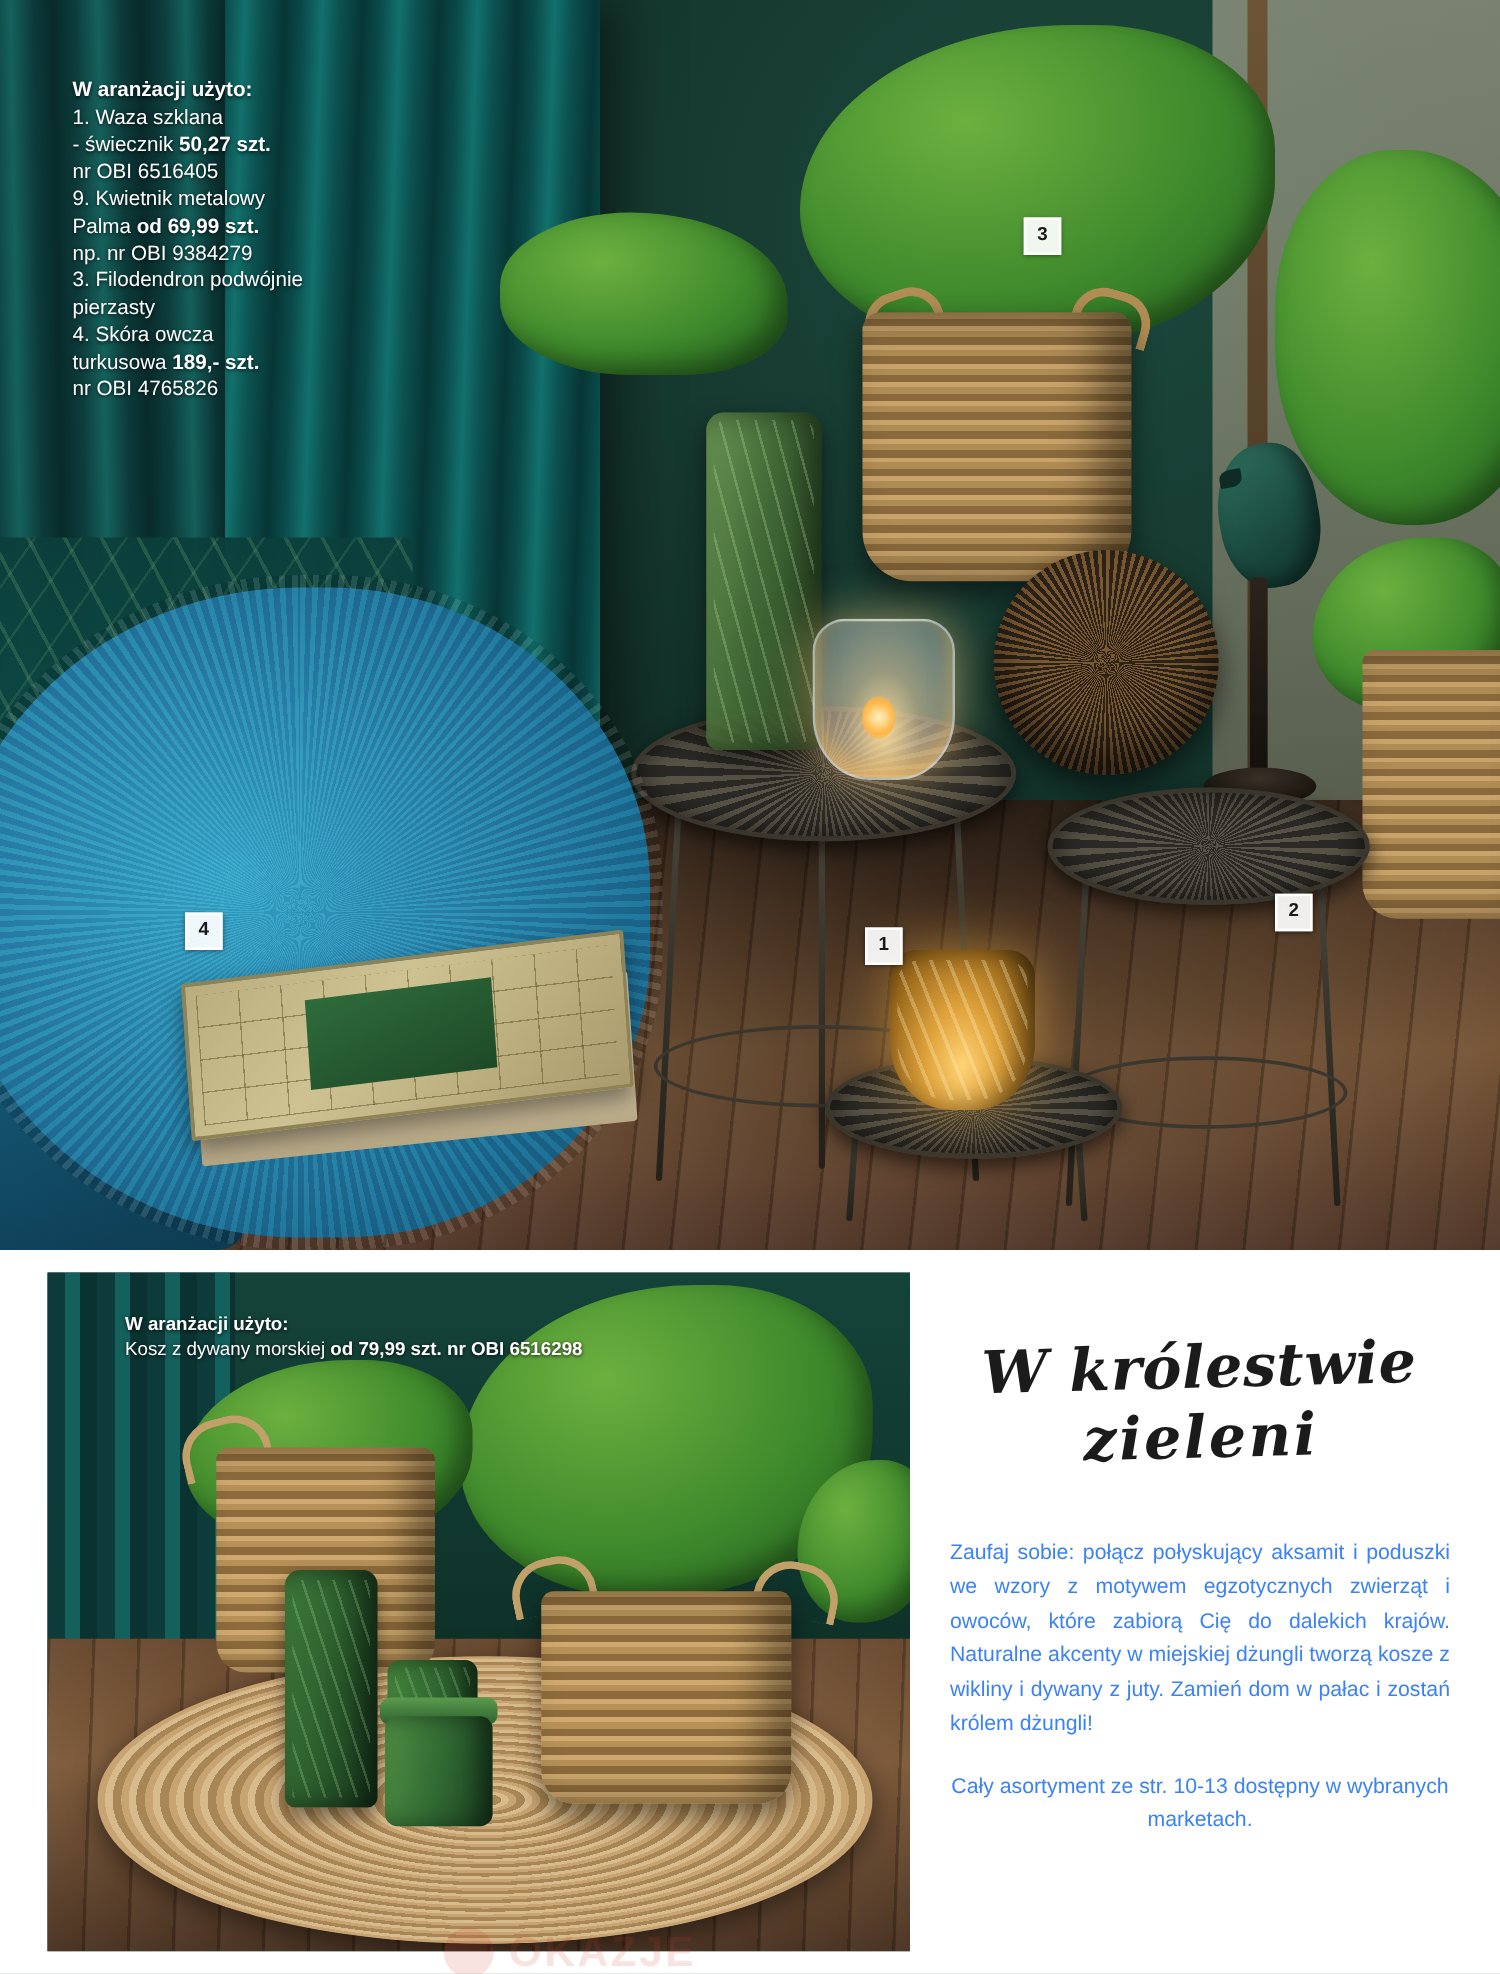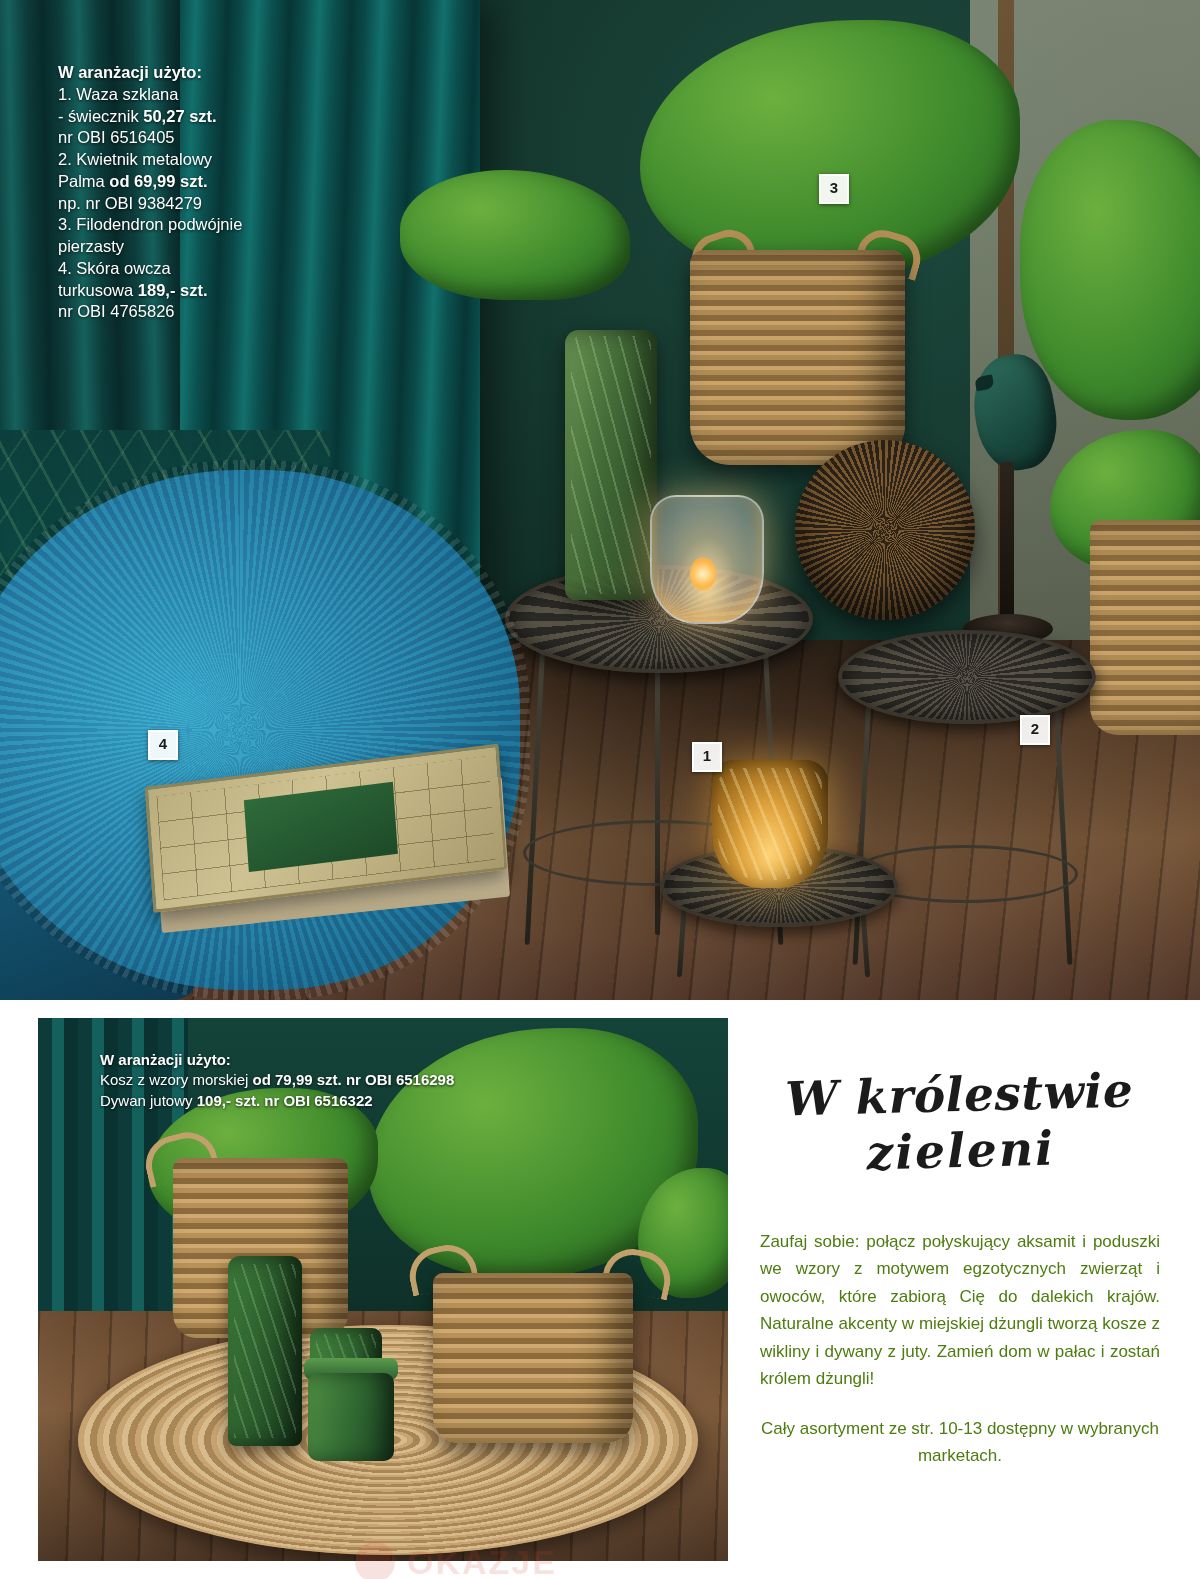--- a/index.html
+++ b/index.html
@@ -607,21 +607,21 @@
     text-align: center;
     letter-spacing: 0.5px;
     transform: rotate(-1.5deg);
   }
   .script-title .l2 { display: block; margin-top: 6px; letter-spacing: 2px; }
 
   .body-copy {
     margin-top: 52px;
     font-size: 17px;
     line-height: 1.62;
-    color: #4d7c0f;
+    color: #3b82f6;
     text-align: justify;
     hyphens: manual;
   }
   .body-copy p { margin: 0 0 22px 0; }
   .body-copy p.center { text-align: center; }
 
   
   .watermark {
     position: absolute;
     left: 355px;
@@ -702,21 +702,21 @@
     <div class="tp-book">
       <div class="tp-book-pages"></div>
       <div class="tp-book-cover"></div>
     </div>
 
     <div class="caption-top">
       <div class="hdr">W aranżacji użyto:</div>
       <div>1. Waza szklana</div>
       <div><span>- świecznik </span><span class="b">50,27 szt.</span></div>
       <div>nr OBI 6516405</div>
-      <div>2. Kwietnik metalowy</div>
+      <div>9. Kwietnik metalowy</div>
       <div><span>Palma </span><span class="b">od 69,99 szt.</span></div>
       <div>np. nr OBI 9384279</div>
       <div>3. Filodendron podwójnie</div>
       <div>pierzasty</div>
       <div>4. Skóra owcza</div>
       <div><span>turkusowa </span><span class="b">189,- szt.</span></div>
       <div>nr OBI 4765826</div>
     </div>
 
     <div class="marker m1">1</div>
@@ -743,22 +743,21 @@
       <div class="bp-handle h3"></div>
       <div class="bp-basket-big"></div>
 
       <div class="bp-vase-tall"></div>
       <div class="bp-vase-mid"></div>
       <div class="bp-jar-lid"></div>
       <div class="bp-jar"></div>
 
       <div class="caption-bottom">
         <div class="hdr">W aranżacji użyto:</div>
-        <div><span>Kosz z wzory morskiej </span><span class="b">od 79,99 szt. nr OBI 6516298</span></div>
-        <div><span>Dywan jutowy </span><span class="b">109,- szt. nr OBI 6516322</span></div>
+        <div><span>Kosz z dywany morskiej </span><span class="b">od 79,99 szt. nr OBI 6516298</span></div>
       </div>
     </div>
 
     <div class="text-col">
       <div class="script-title">
         <span class="l1">W królestwie</span>
         <span class="l2">zieleni</span>
       </div>
       <div class="body-copy">
         <p>Zaufaj sobie: połącz połyskujący aksa­mit i poduszki we wzory z motywem egzotycznych zwierząt i owoców, które zabiorą Cię do dalekich krajów. Natural­ne akcenty w miejskiej dżungli tworzą kosze z wikliny i dywany z juty. Zamień dom w pałac i zostań królem dżungli!</p>

